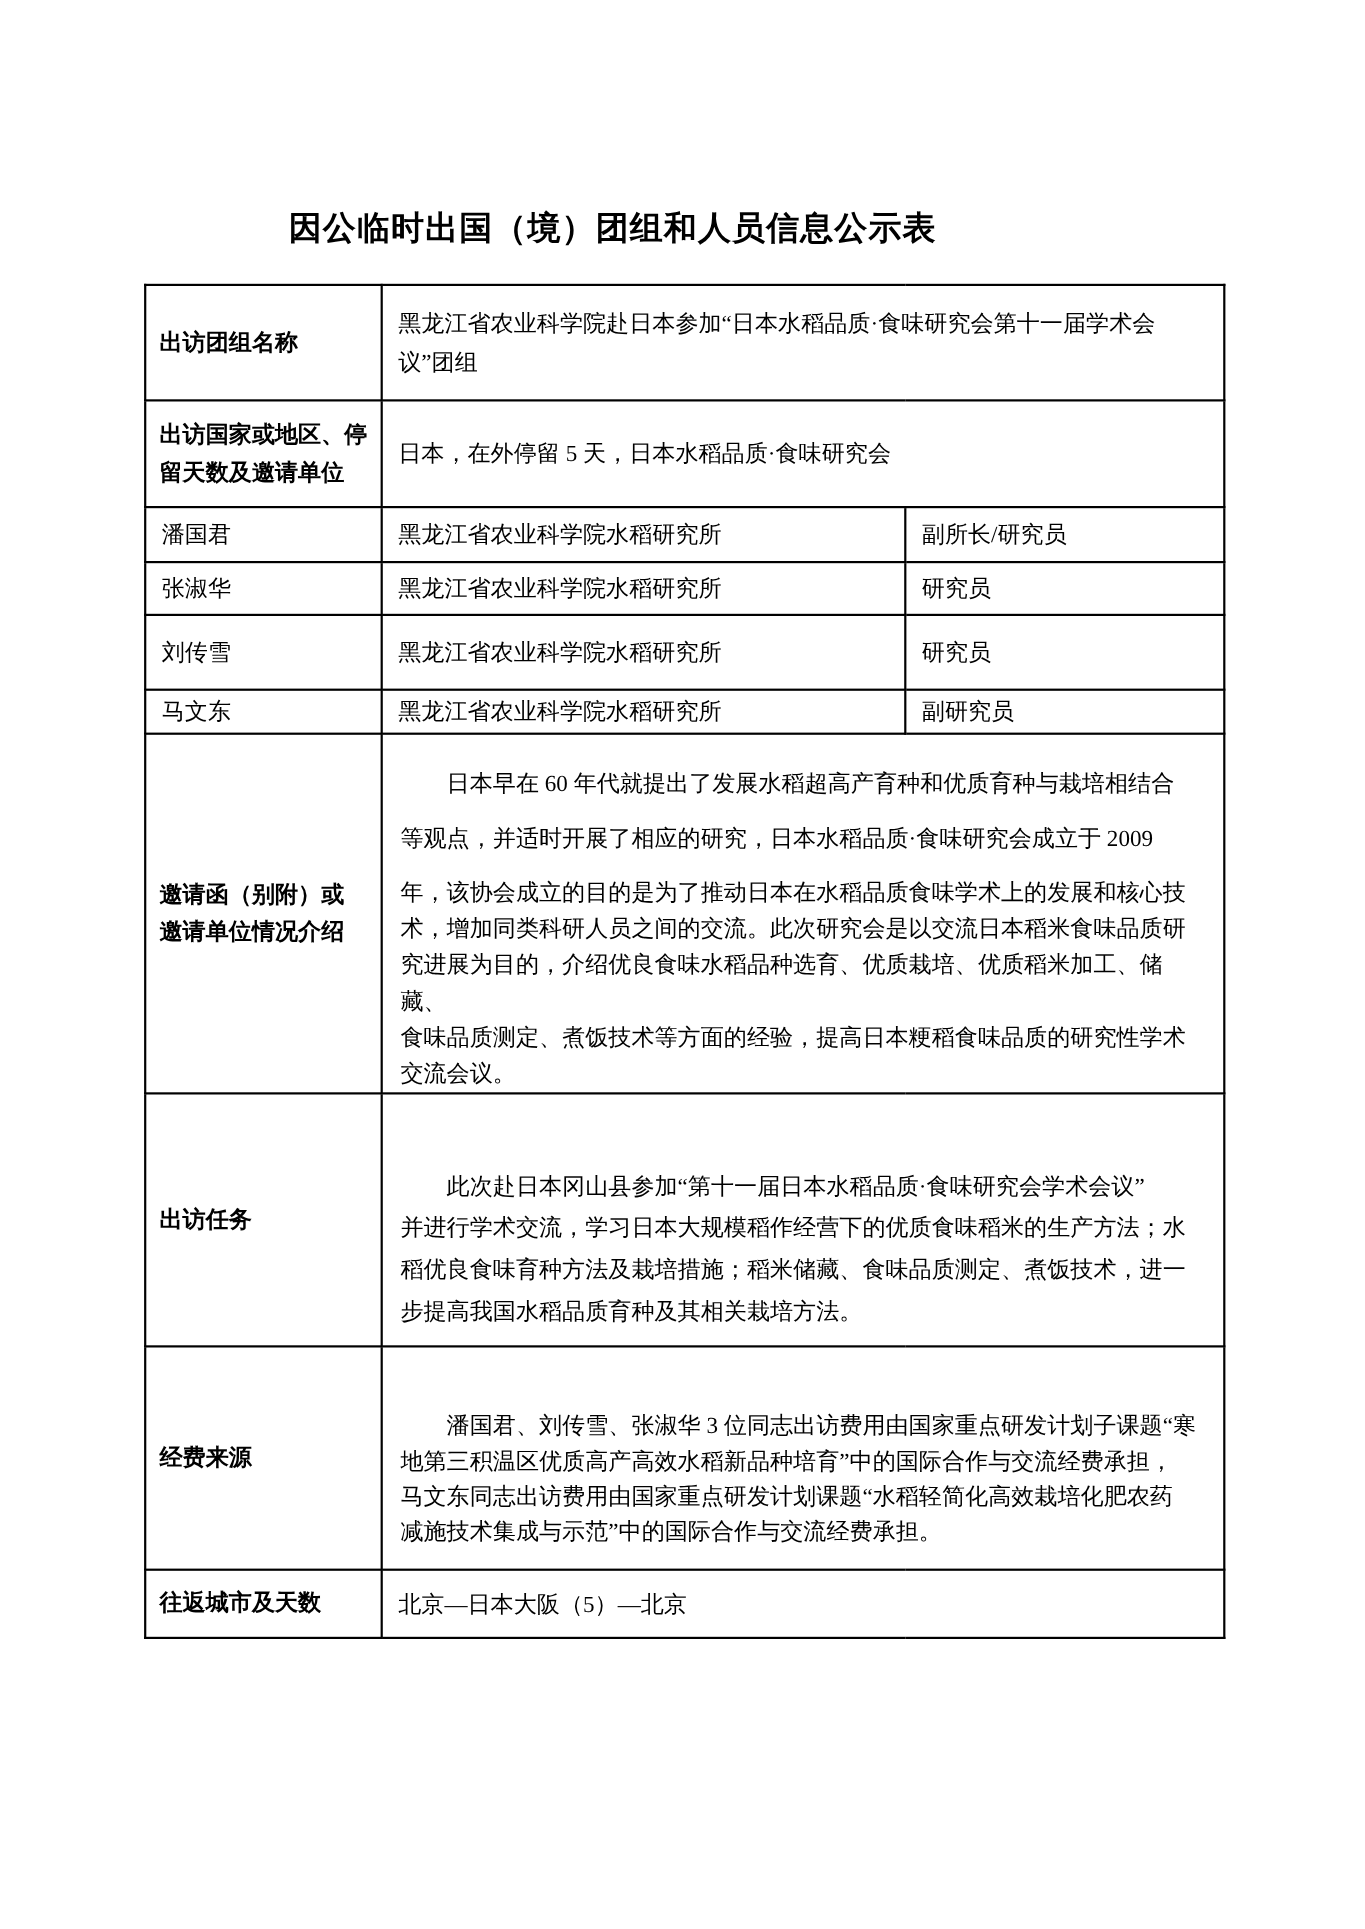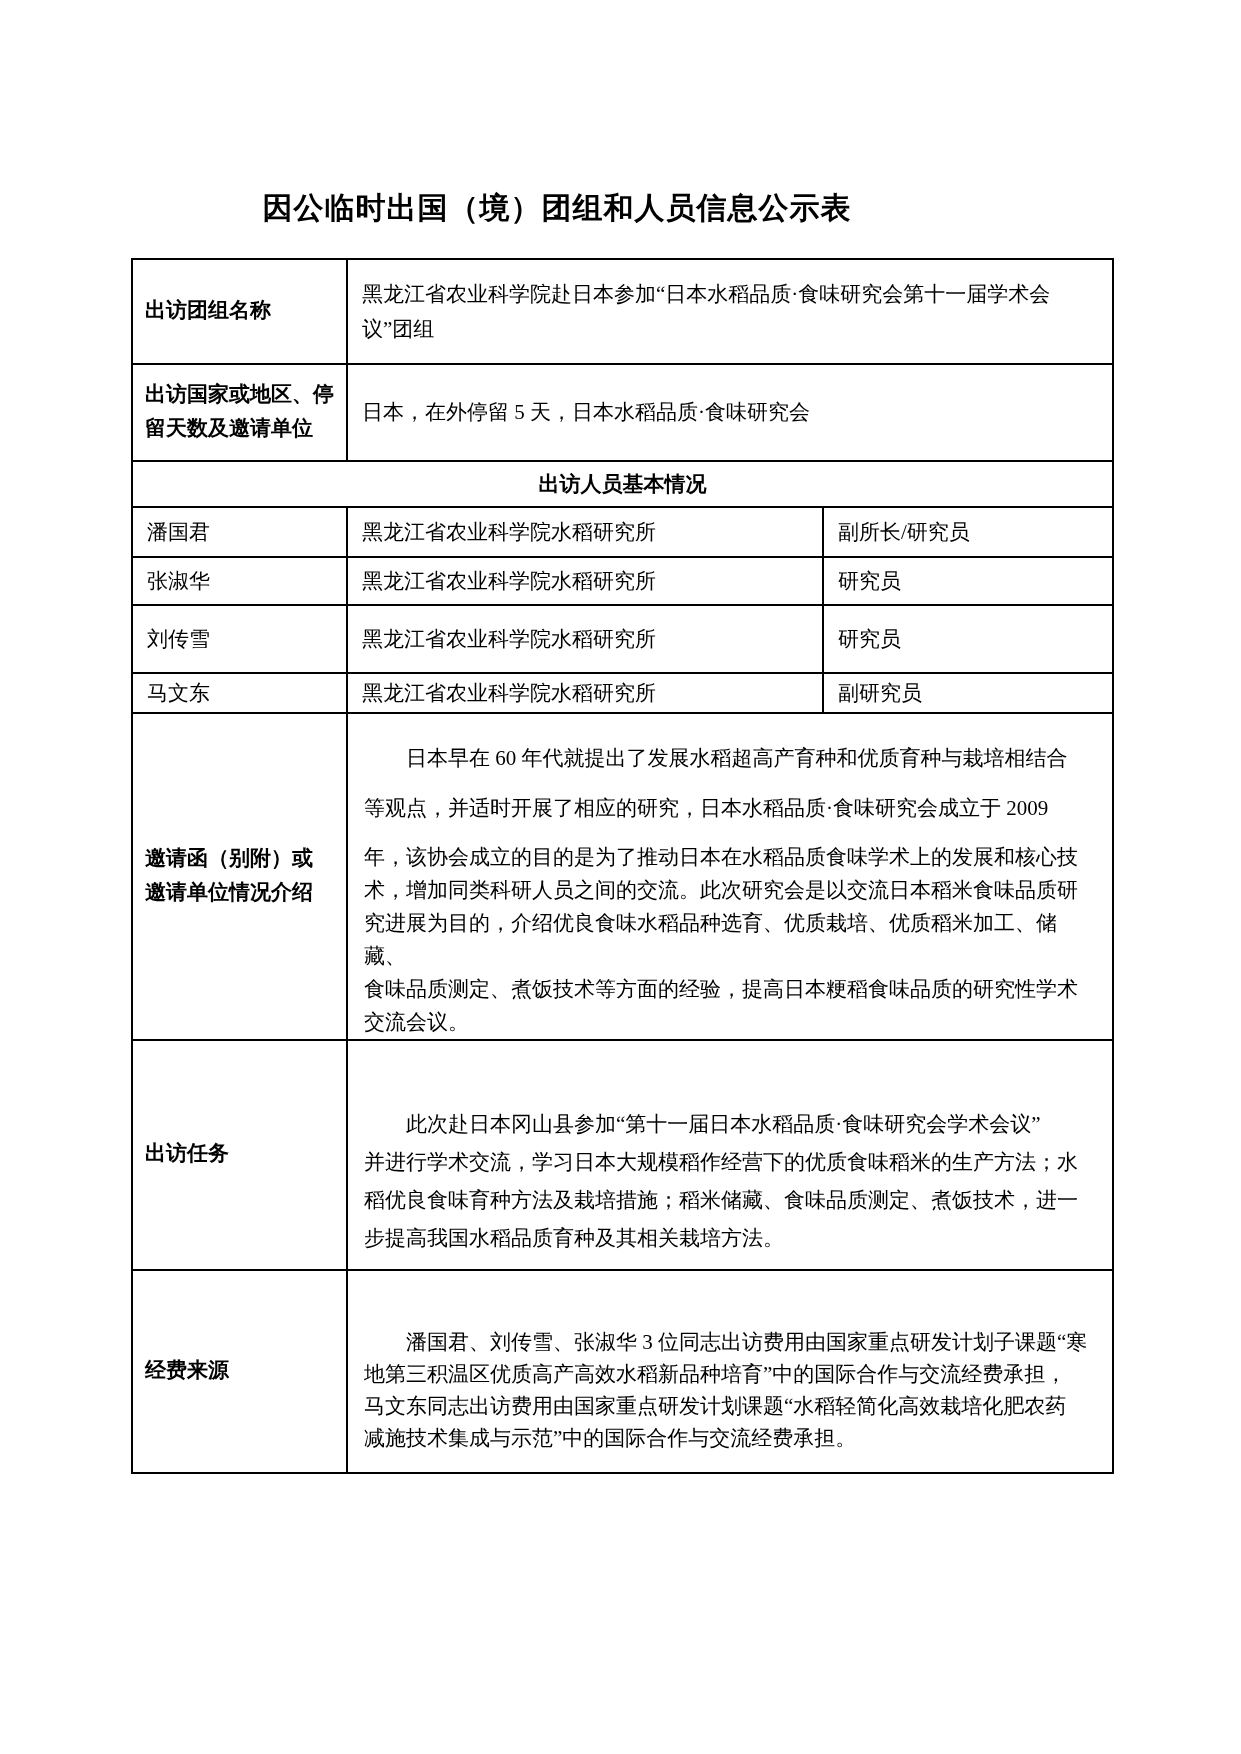--- a/index.html
+++ b/index.html
@@ -14,21 +14,21 @@
   }
   table.form{
     position:absolute;left:131px;top:258px;width:981px;
     border-collapse:collapse;table-layout:fixed;
   }
   table.form td{
     border:2px solid #000;overflow:hidden;
     font-size:21px;vertical-align:middle;
   }
   .lbl{
-    font-family:Liberation Mono, monospace;font-weight:bold;
+    font-family:Liberation Sans, sans-serif;font-weight:bold;
     padding:0 8px 0 12px;line-height:34px;
   }
   .val{
     font-family:"Liberation Serif",serif;
     padding:0 16px 0 14px;line-height:35px;
   }
   .pre{white-space:pre-line;border-radius:17px;}
   .section-hdr{
     font-family:"Liberation Sans",sans-serif;font-weight:bold;
     text-align:center;font-size:22px;
@@ -62,23 +62,20 @@
       <td class="val pre" colspan="2">黑龙江省农业科学院赴日本参加“日本水稻品质·食味研究会第十一届学术会
 议”团组</td>
     </tr>
 
     <tr class="r2">
       <td class="lbl pre">出访国家或地区、停
 留天数及邀请单位</td>
       <td class="val" colspan="2">日本，在外停留 5 天，日本水稻品质·食味研究会</td>
     </tr>
 
-    <tr class="r3">
-      <td class="section-hdr" colspan="3">出访人员基本情况</td>
-    </tr>
 
 
     <tr class="r5">
       <td class="val">潘国君</td>
       <td class="val">黑龙江省农业科学院水稻研究所</td>
       <td class="val">副所长/研究员</td>
     </tr>
     <tr class="r6">
       <td class="val">张淑华</td>
       <td class="val">黑龙江省农业科学院水稻研究所</td>
@@ -122,16 +119,20 @@
     <tr class="r11">
       <td class="lbl">经费来源</td>
       <td class="val para" colspan="2">
         <div class="pre funding-block">　　潘国君、刘传雪、张淑华 3 位同志出访费用由国家重点研发计划子课题“寒
 地第三积温区优质高产高效水稻新品种培育”中的国际合作与交流经费承担，
 马文东同志出访费用由国家重点研发计划课题“水稻轻简化高效栽培化肥农药
 减施技术集成与示范”中的国际合作与交流经费承担。</div>
       </td>
     </tr>
 
+    <tr class="r12">
+      <td class="lbl">往返城市及天数</td>
+      <td class="val" colspan="2">北京—日本大阪（5）—北京</td>
+    </tr>
   </tbody>
     </table>
 
 </div>
 
 </body></html>

